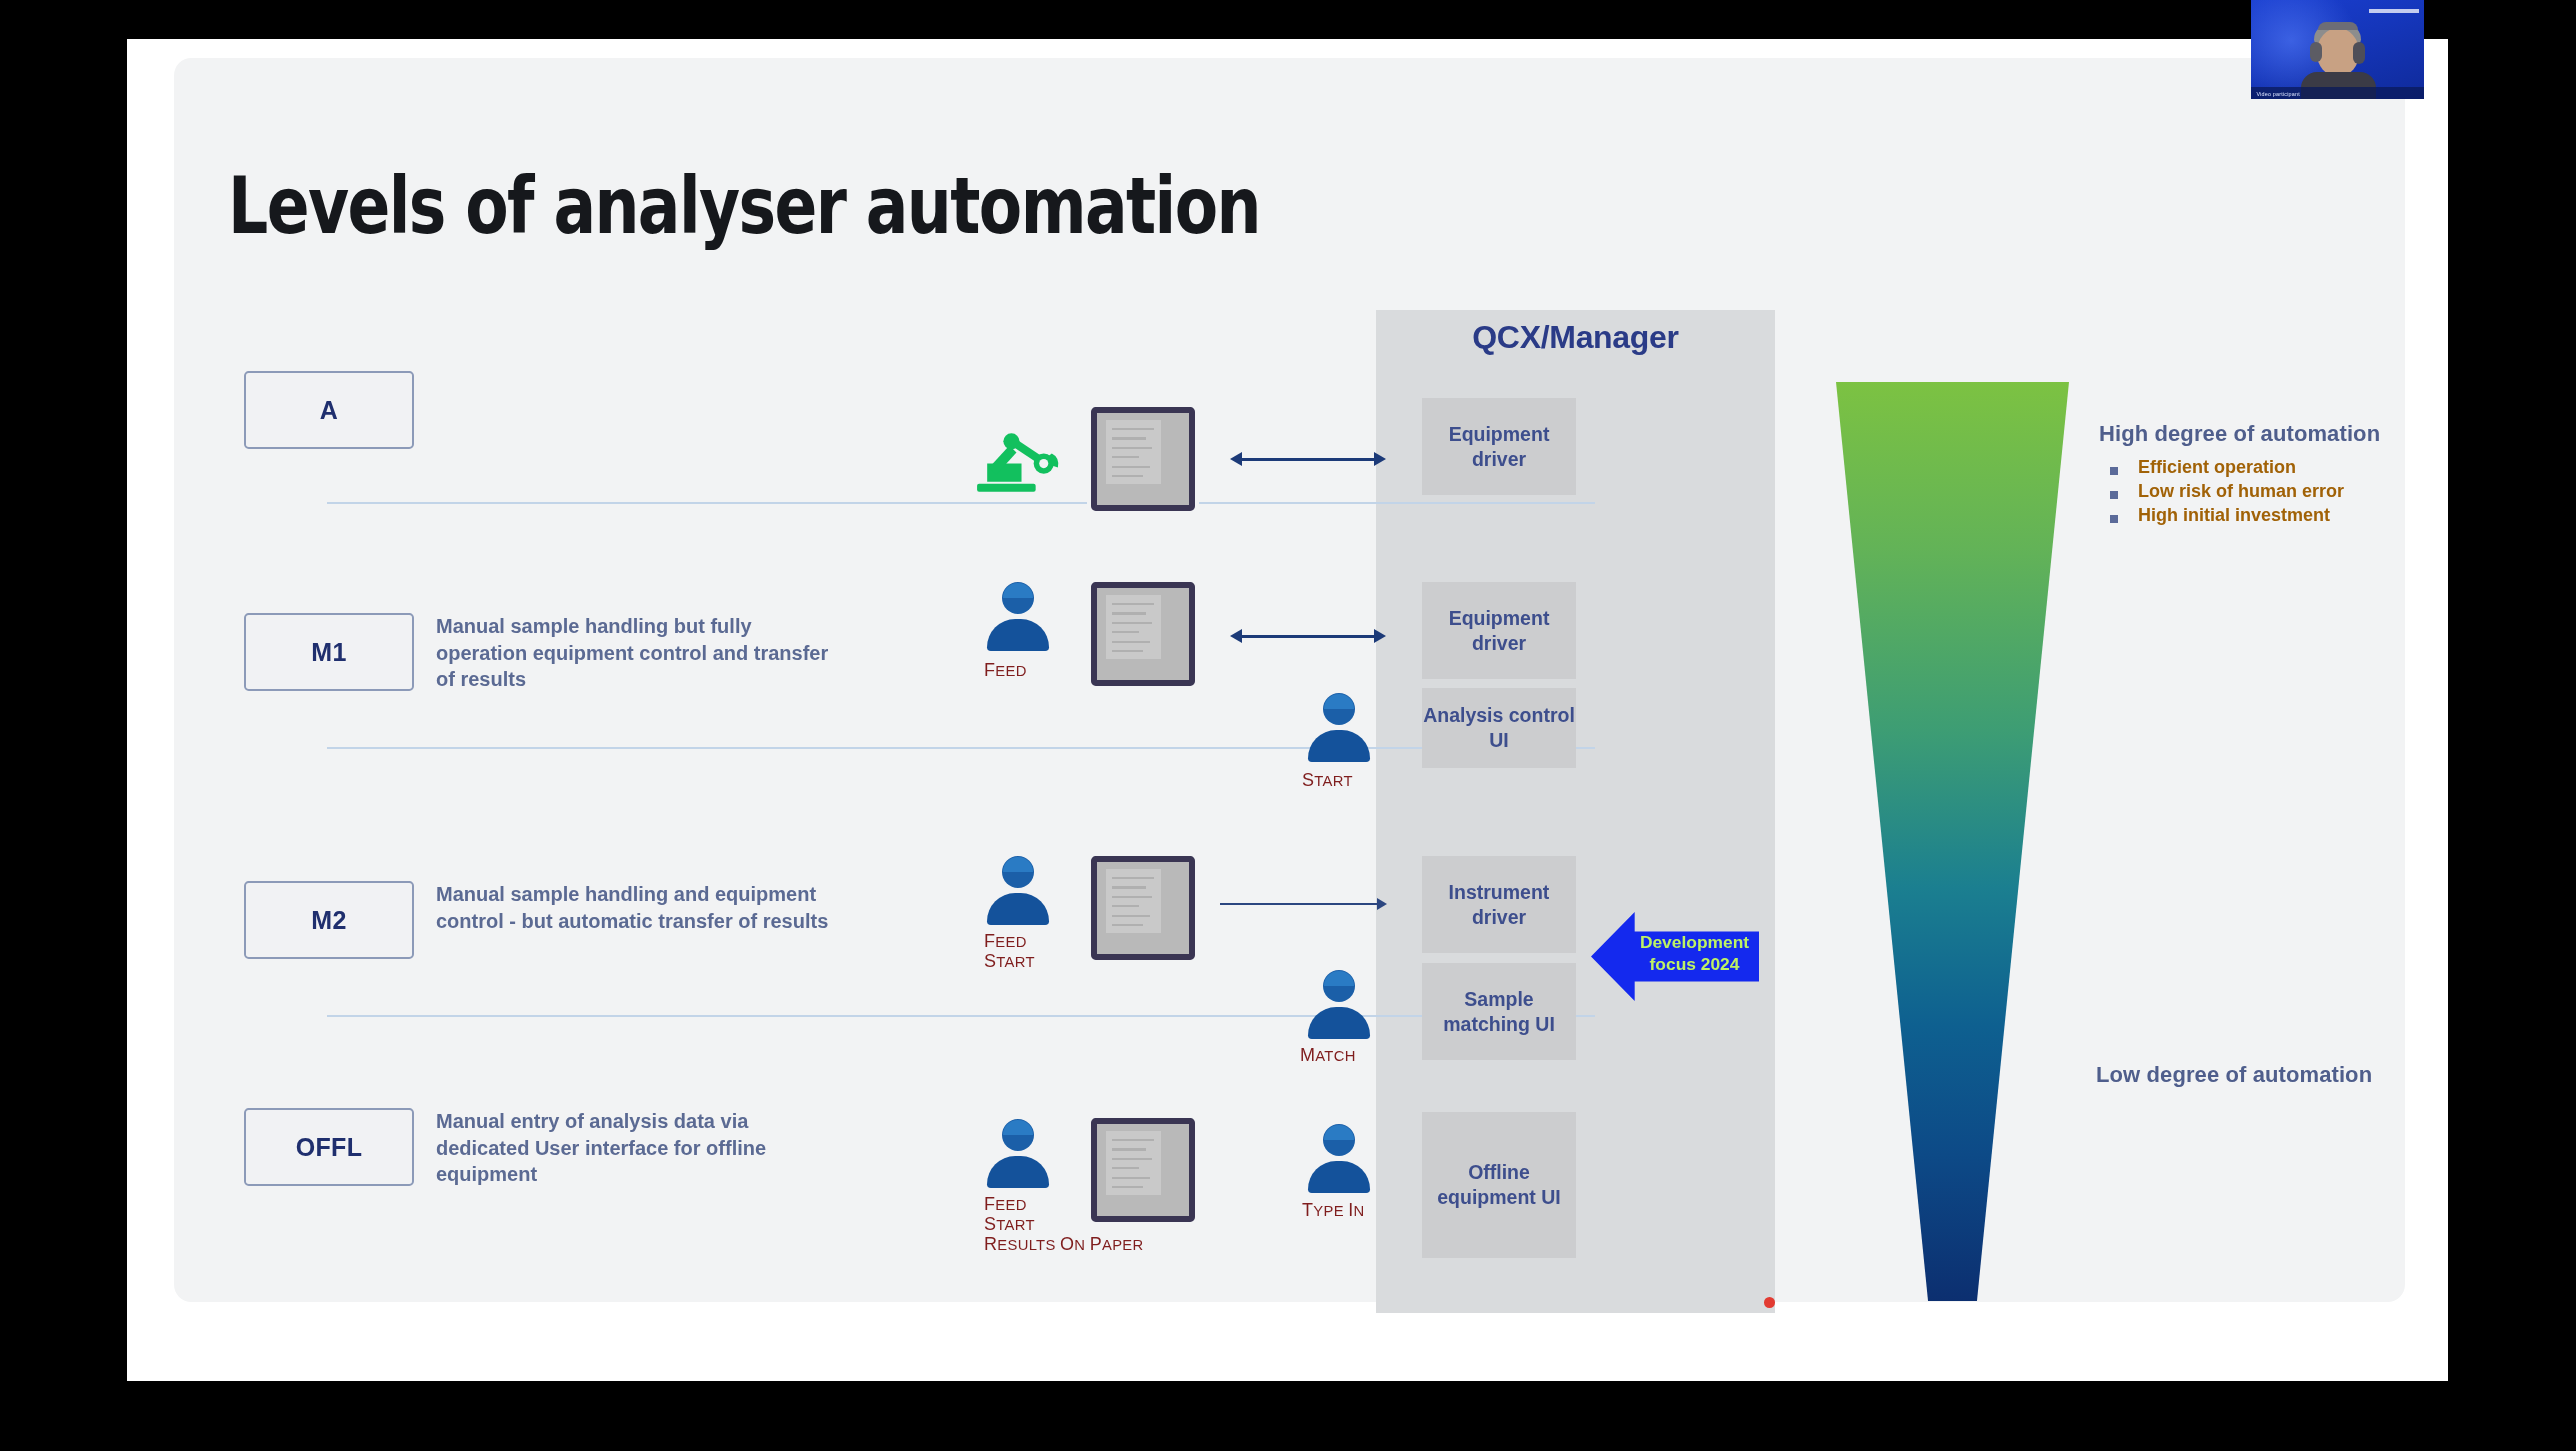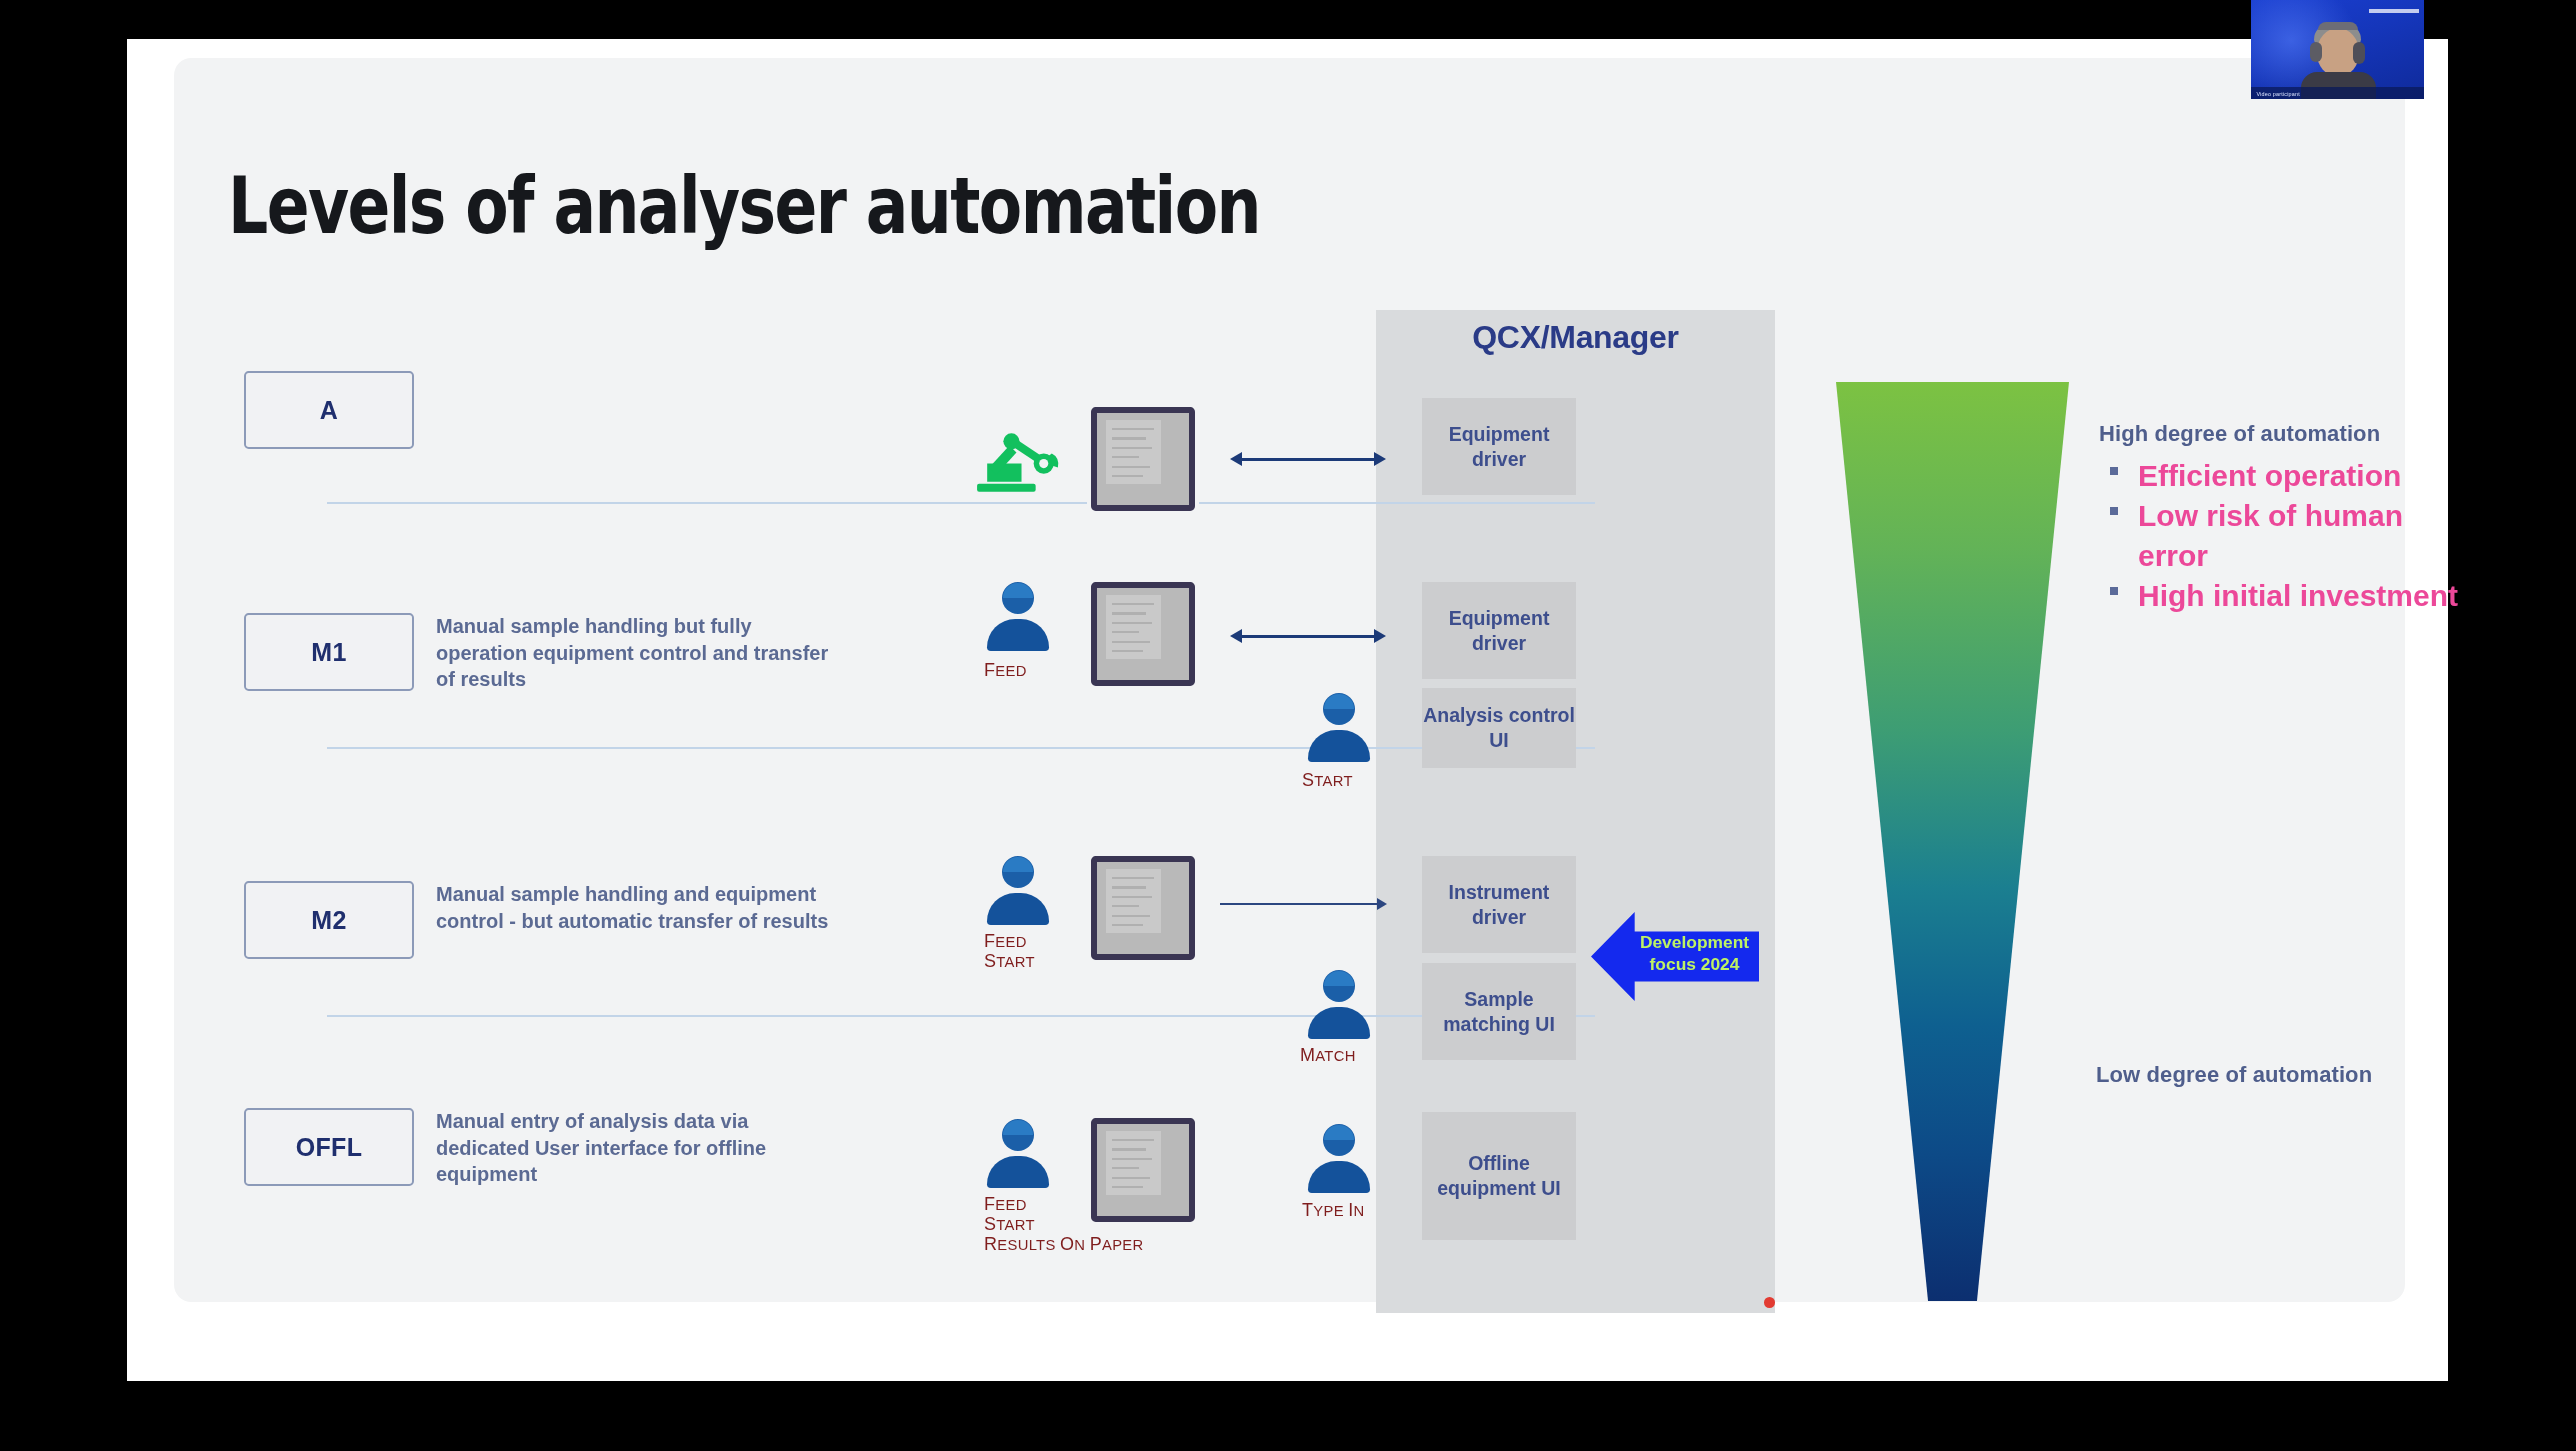--- a/index.html
+++ b/index.html
@@ -105,21 +105,21 @@
     position:absolute;left:1709px;top:343px;width:233px;height:919px;
     background:linear-gradient(180deg,#7cc242 0%,#63b357 18%,#3d9d74 38%,#1b7f90 55%,#0e6090 70%,#0d4a87 84%,#0c2f70 100%);
     clip-path:polygon(0% 0%, 100% 0%, 60.5% 100%, 39.5% 100%);
   }
 
   
   .side-head{position:absolute;font-size:22px;color:#4f5e8c;font-weight:600;letter-spacing:0.1px;}
   .side-list{position:absolute;width:376px;}
   .side-list li{
     list-style:none;position:relative;
-    font-size:30px;line-height:1.33;color:#ec4899;font-weight:600;margin-bottom:0;padding-left:39px;
+    font-size:18px;line-height:1.33;color:#a16207;font-weight:600;margin-bottom:0;padding-left:39px;
   }
   .side-list li::before{
     content:"";position:absolute;left:10.7px;top:11.4px;width:8px;height:8px;background:#5b6a99;
   }
   .side-list{margin:0;padding:0;}
 
   
   #reddot{position:absolute;left:1637px;top:1258px;width:10.7px;height:10.7px;border-radius:50%;background:#e23b32;}
 
   
@@ -290,21 +290,21 @@
 
     <div class="person" style="left:1181px;top:1085px">
       <div class="head"></div>
         <div class="hair"></div>
         <div class="body"></div>
     </div>
     <div class="person-label" style="left:1175px;top:1161px">
       <span class="c">T</span>YPE <span class="c">I</span>N
     </div>
 
-    <div class="qcx-box" style="left:1295px;top:1073px;height:128px">Offline equipment UI</div>
+    <div class="qcx-box" style="left:1295px;top:1073px;height:146px">Offline equipment UI</div>
 
     <div id="devarrow">
       <div class="t">
         <span>Development</span><br><span>focus 2024</span>
       </div>
     </div>
 
     <div id="funnel"></div>
 
     <div id="reddot"></div>

